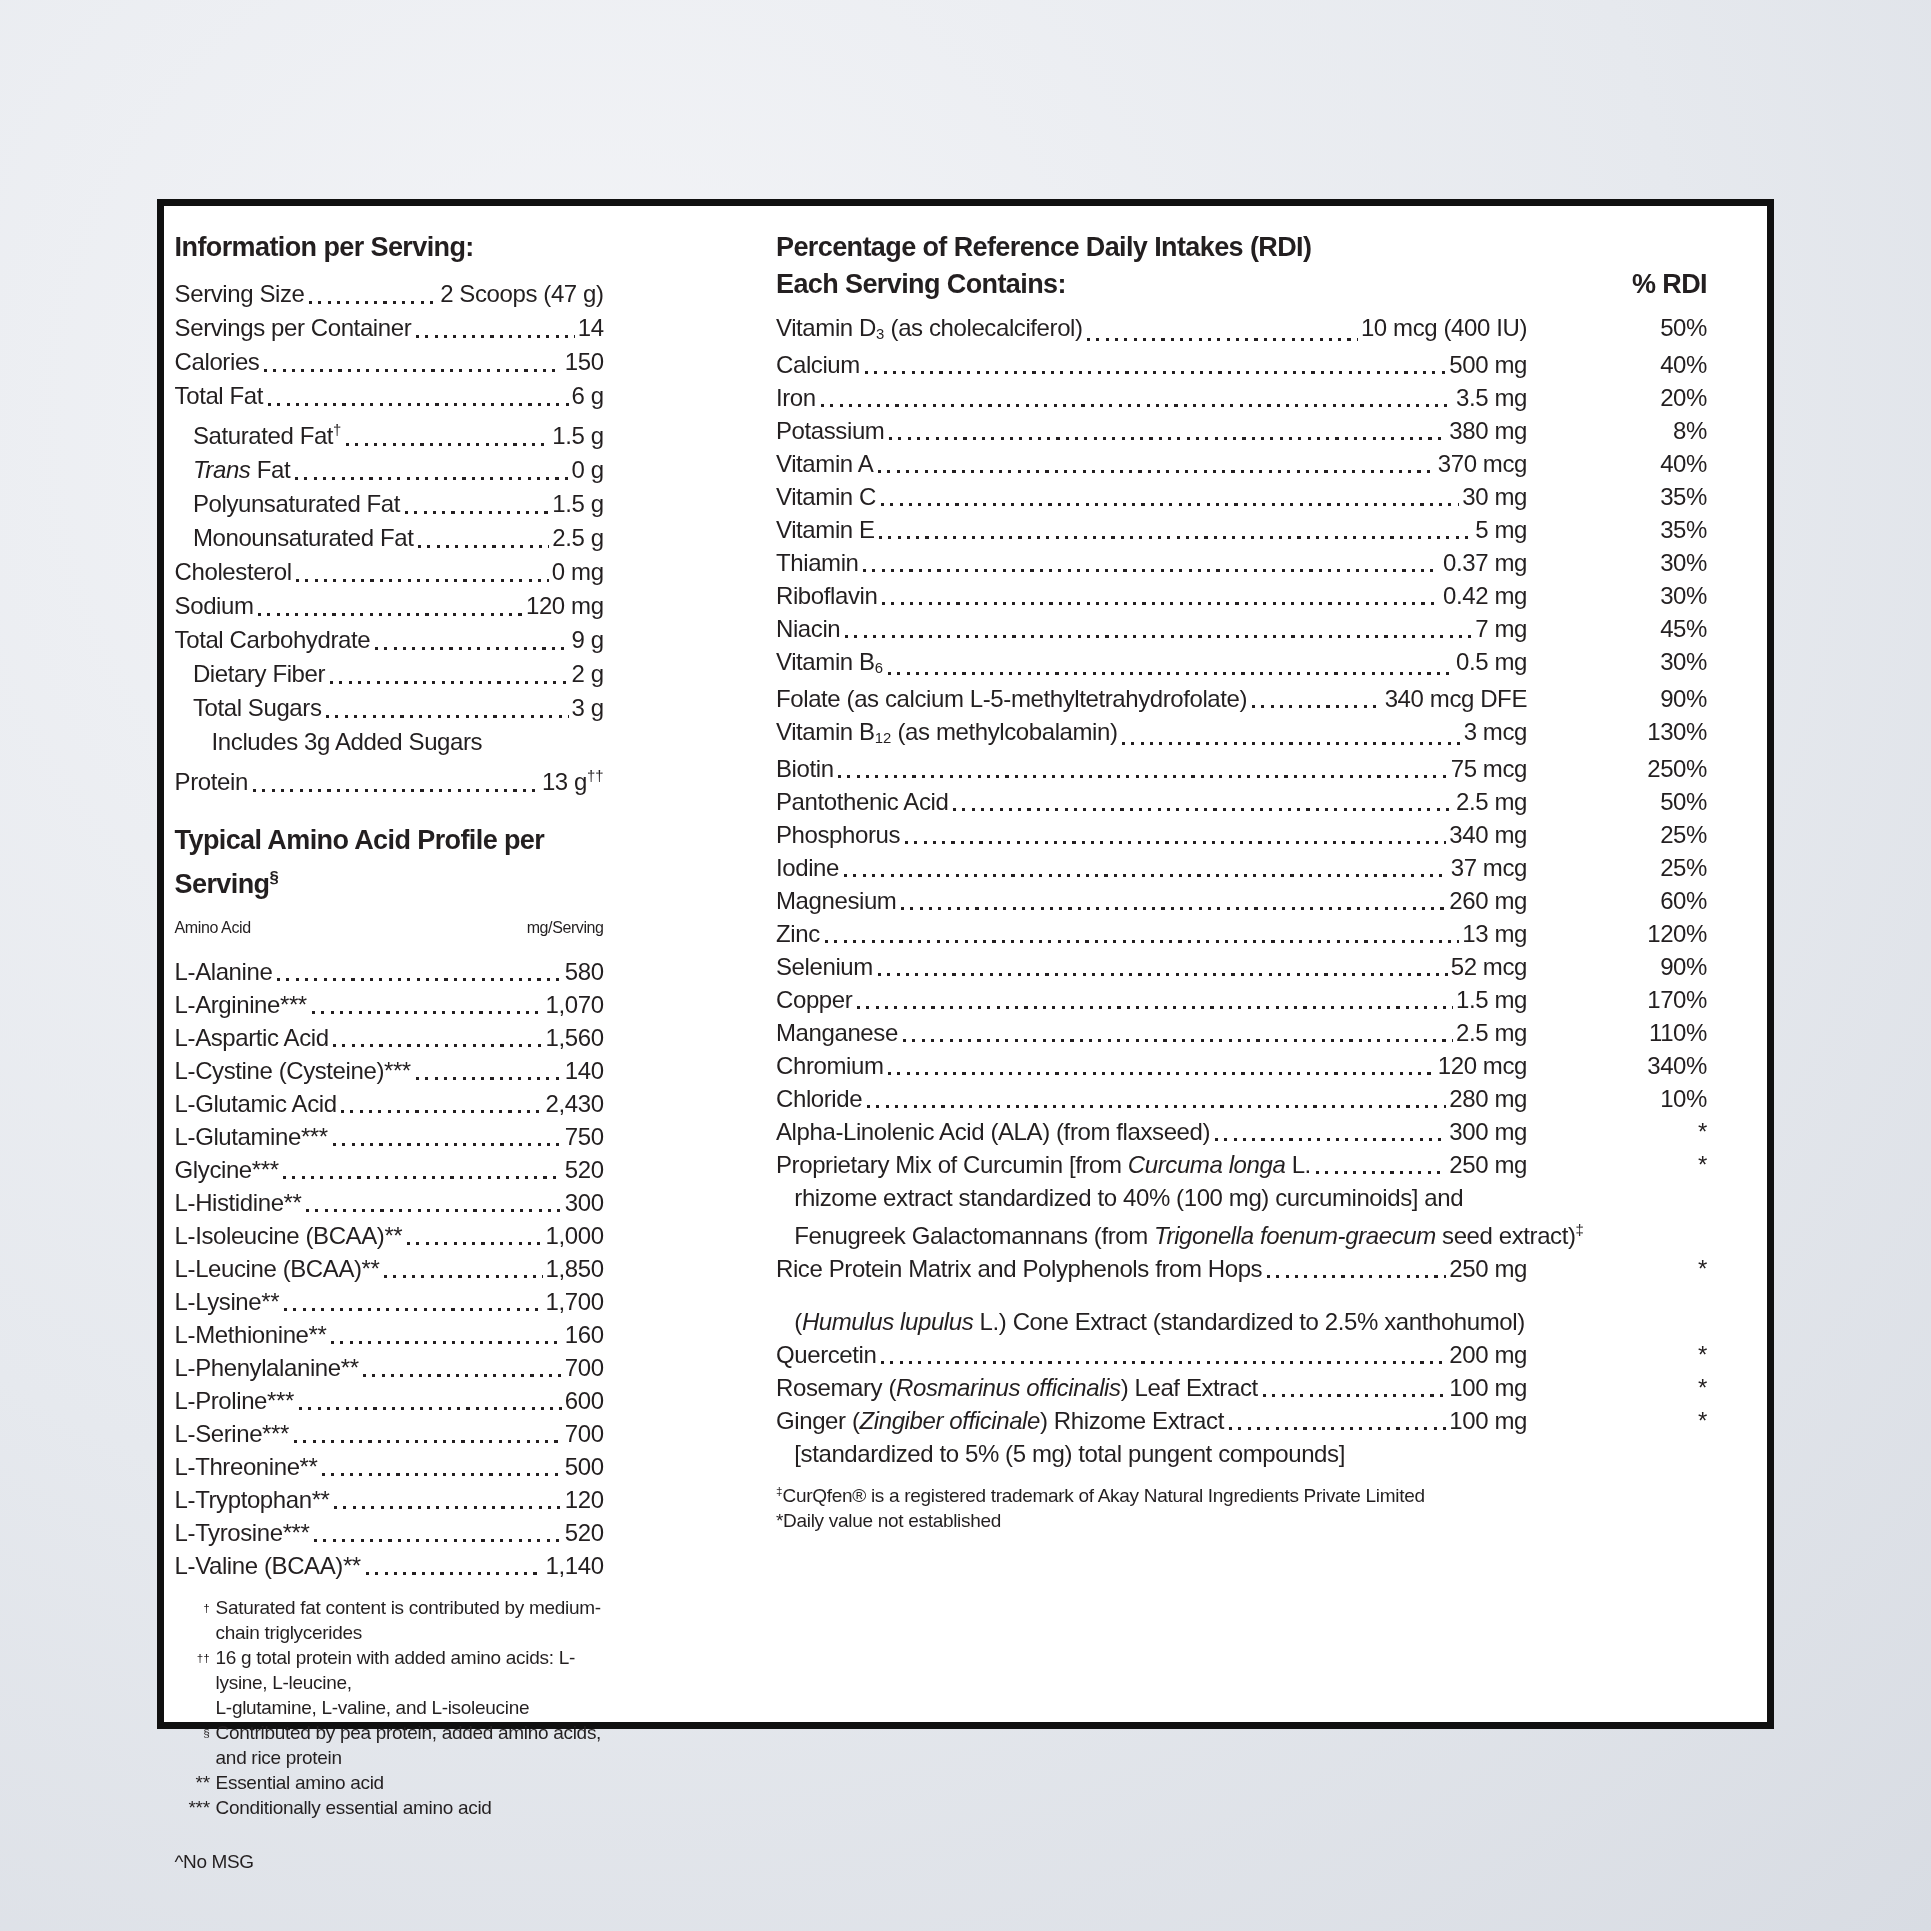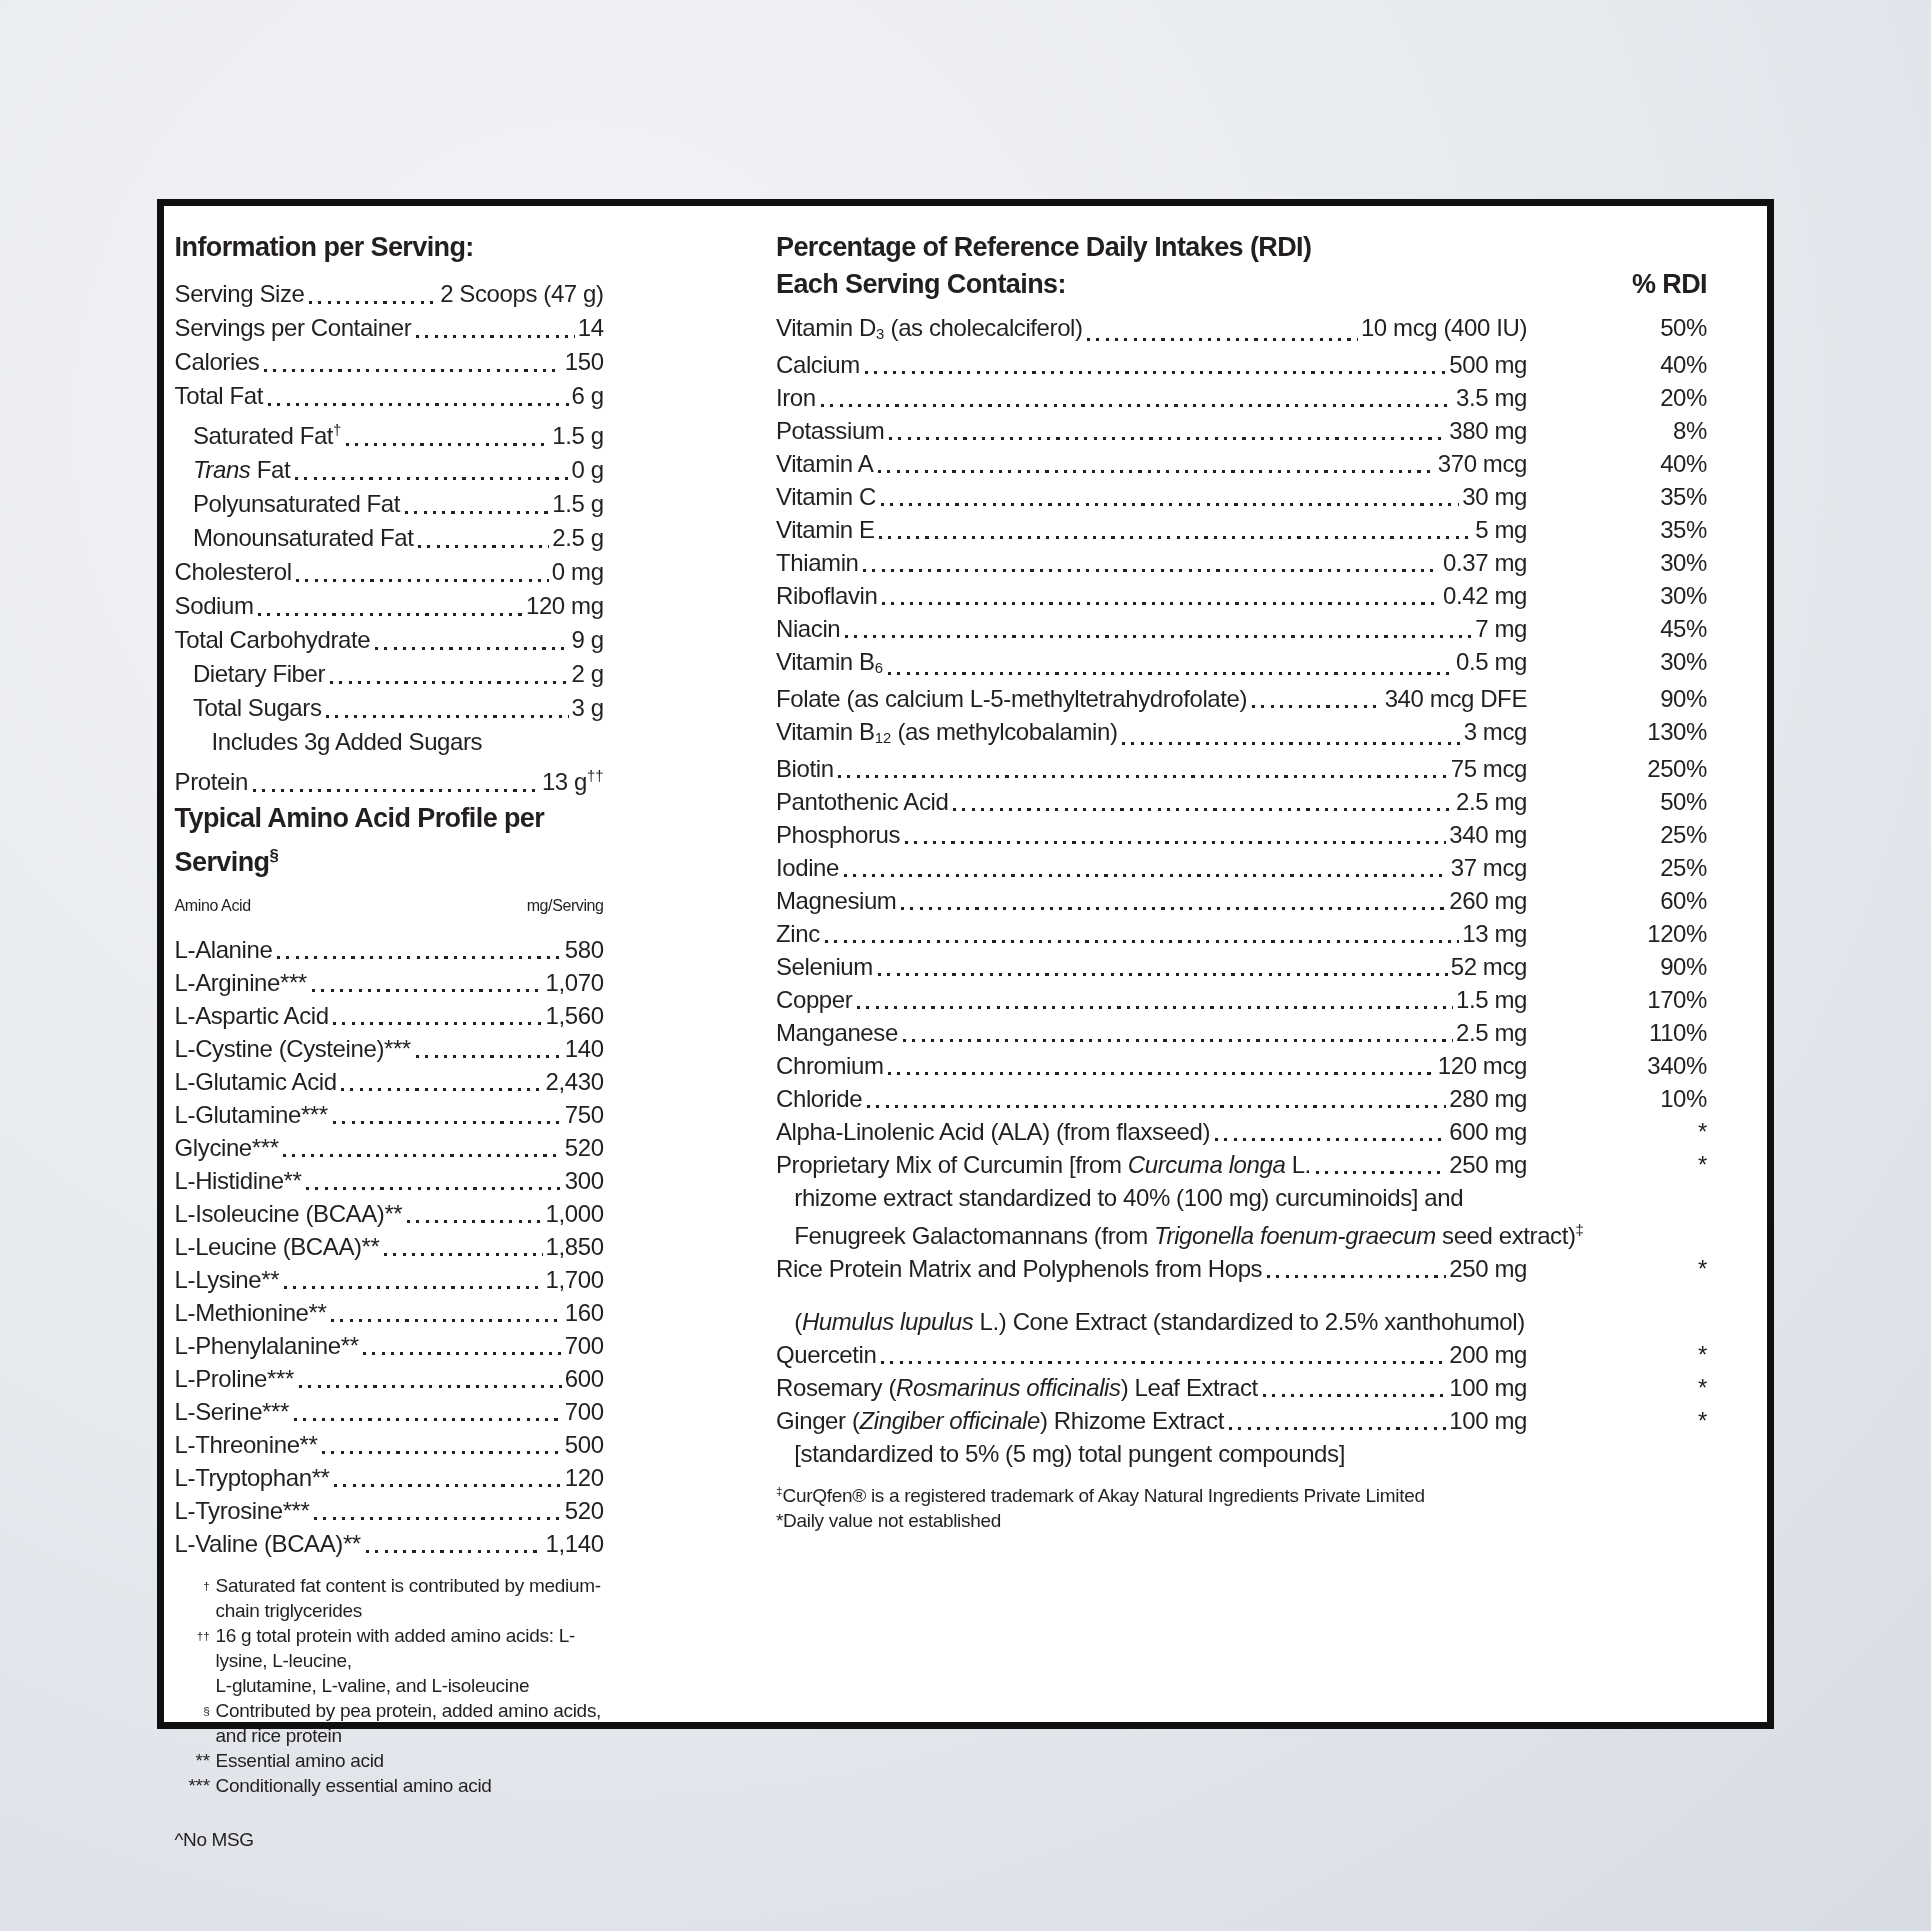--- a/index.html
+++ b/index.html
@@ -23,21 +23,21 @@
   .row{display:flex;align-items:baseline;font-size:24px;line-height:34px;}
   .col-right .row,.amino-rows .row{line-height:33px;}
   .lbl,.val{white-space:nowrap;}
   .dots{
     flex:1 1 auto;min-width:13.5px;height:3.3px;align-self:flex-end;
     margin:0 2.9px 6.8px 4.8px;
     background-image:repeating-linear-gradient(to right,var(--text,#231f20) 0px,var(--text,#231f20) 3.1px,transparent 3.1px,transparent 9.3px);
   }
   .rdi{width:180px;flex:none;text-align:right;white-space:nowrap;}
   .cont{display:block;white-space:nowrap;}
-  .amino-title{margin-top:1px;}
+  .amino-title{margin-top:23px;}
   .amino-head{display:flex;justify-content:space-between;font-size:16px;line-height:33px;margin-top:7.7px;}
   .fns{margin-top:13.5px;}
   .fn-row{display:flex;font-size:19px;line-height:25px;letter-spacing:-0.3px;}
   .fn-marker{width:41px;flex:none;text-align:right;padding-right:5.8px;box-sizing:border-box;}
   .fn-text{flex:1;}
   .no-msg{font-size:19px;margin-top:31px;}
   .rfns{margin-top:9.7px;}
   .rfn{font-size:19px;line-height:24px;letter-spacing:-0.3px;}
   .rdi-rows{margin-top:7.7px;}
   sup{font-size:62%;vertical-align:super;letter-spacing:0;}
@@ -407,21 +407,21 @@
           </div>
           <div class="row">
             <span class="lbl">Chloride</span>
             <span class="dots"></span>
             <span class="val">280 mg</span>
             <span class="rdi">10%</span>
           </div>
           <div class="row">
             <span class="lbl">Alpha-Linolenic Acid (ALA) (from flaxseed)</span>
             <span class="dots"></span>
-            <span class="val">600 mg</span>
+            <span class="val">300 mg</span>
             <span class="rdi">*</span>
           </div>
           <div class="row">
             <span class="lbl">Proprietary Mix of Curcumin [from <i>Curcuma longa</i> L. </span>
             <span class="dots"></span>
             <span class="val">250 mg</span>
             <span class="rdi">*</span>
           </div>
           <div class="row" style="padding-left: 18.3px;">
             <span class="cont">rhizome extract standardized to 40% (100 mg) curcuminoids] and</span>

